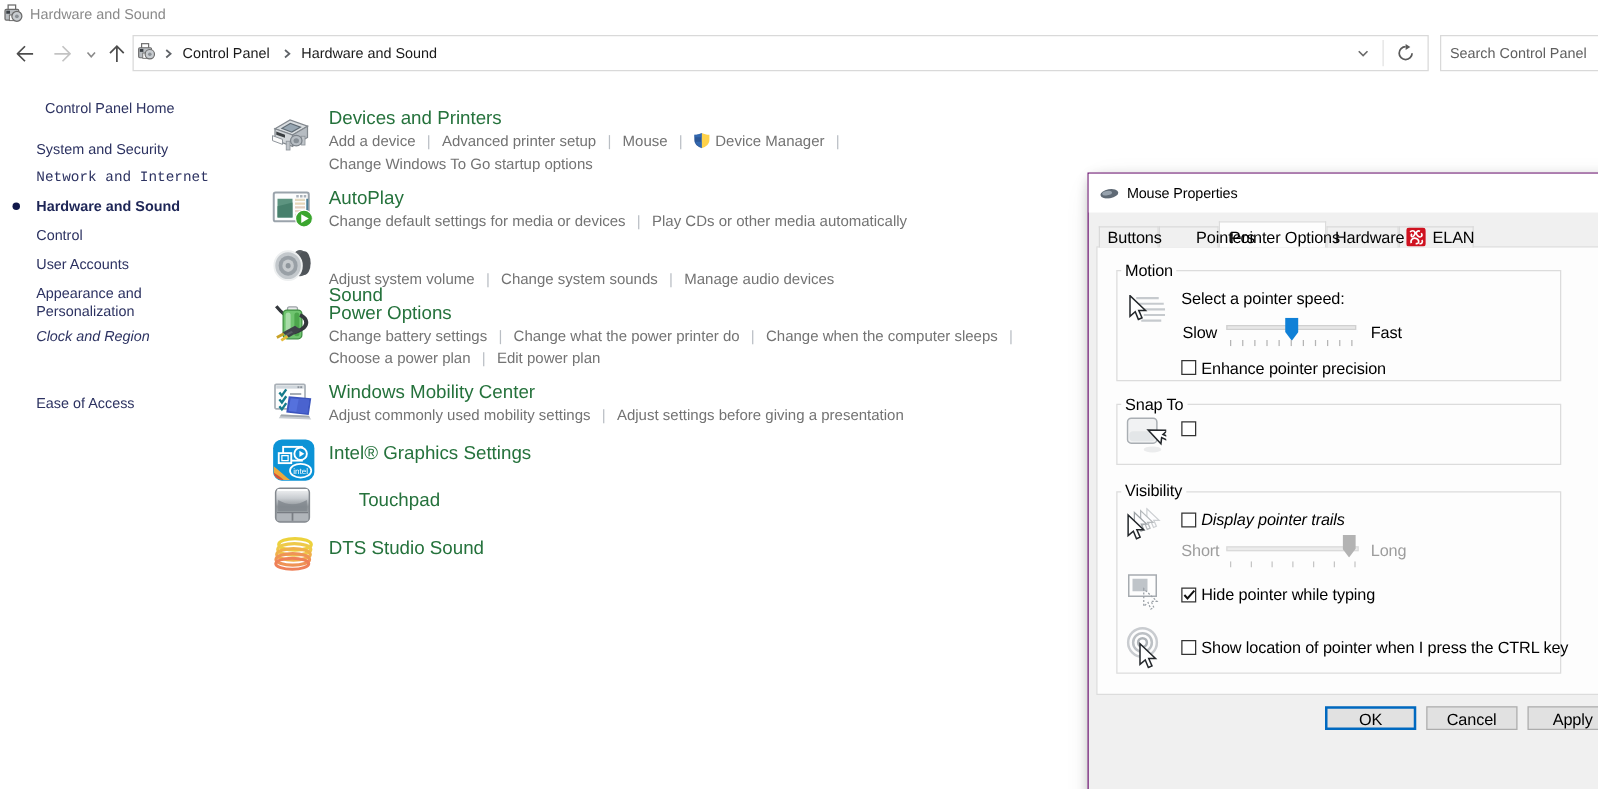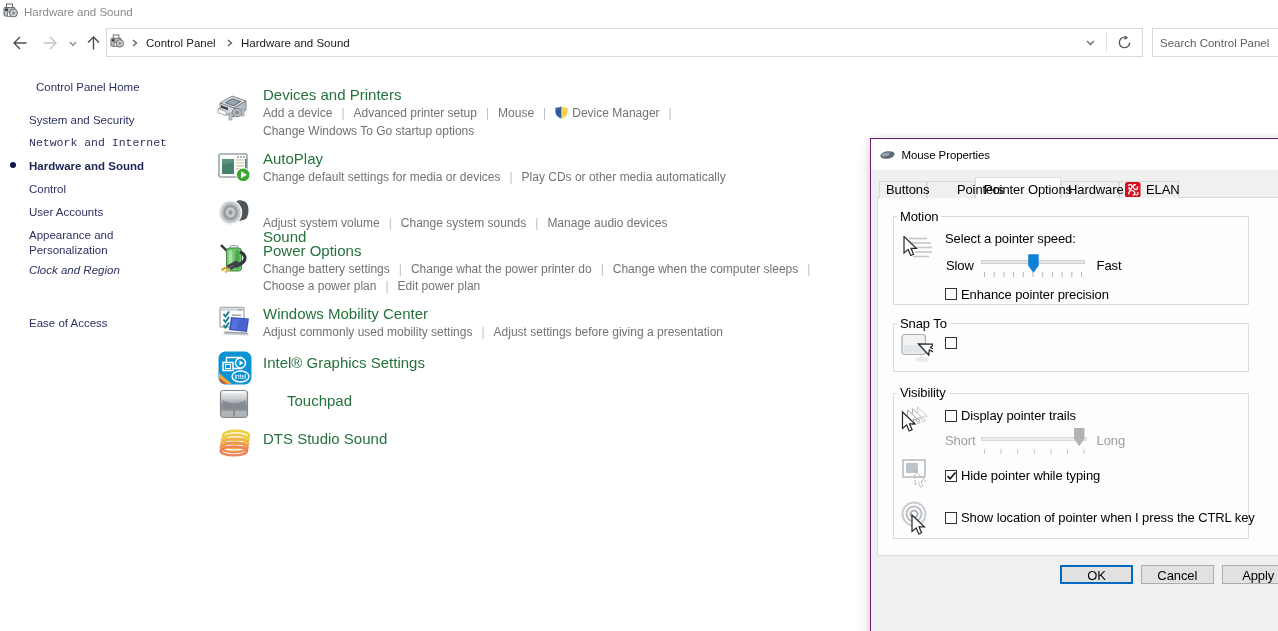--- a/index.html
+++ b/index.html
@@ -297,21 +297,21 @@
   <div class="abs d" style="left:26px;top:247px;background:#fdfdfd;padding:0 3px;">Visibility</div>
   <svg class="abs" style="left:30px;top:267px;" width="32" height="30" viewBox="0 0 32 30">
     <g fill="#fdfdfe">
       <path d="M16.5 1 L16.5 14 L19.8 11.2 L21.8 16 L24.1 15 L22 10.3 L26.3 10.3 Z" stroke="#cdd0d3" stroke-width="1"></path>
       <path d="M11.5 2.5 L11.5 15.5 L14.8 12.7 L16.8 17.5 L19.1 16.5 L17 11.8 L21.3 11.8 Z" stroke="#b6babd" stroke-width="1"></path>
       <path d="M6.5 4 L6.5 17 L9.8 14.2 L11.8 19 L14.1 18 L12 13.3 L16.3 13.3 Z" stroke="#9da2a6" stroke-width="1"></path>
       <path d="M1.5 6 L1.5 22.5 L5.7 18.9 L8.2 25 L11.1 23.7 L8.5 17.8 L13.9 17.8 Z" fill="#fff" stroke="#23272b" stroke-width="1.2"></path>
     </g>
   </svg>
   <div class="abs" style="left:74px;top:271px;width:12px;height:12px;border:1px solid #333;background:#fff;"></div>
-  <div class="abs d" style="left:90px;top:270.2px;">Display pointer trails</div>
+  <div class="abs d" style="left:90px;top:270.2px;font-style:italic;">Display pointer trails</div>
   <div class="abs d" style="left:74px;top:294.5px;color:#9d9d9d;">Short</div>
   <div class="abs d" style="left:225.6px;top:294.5px;color:#9d9d9d;">Long</div>
   <div class="abs" style="left:109.6px;top:298.2px;width:106px;height:4px;background:#ececec;border:1px solid #dadada;"></div>
   <div class="abs" style="left:203px;top:288.6px;width:10.5px;height:18.5px;background:#b3b3b3;clip-path:polygon(0 0,100% 0,100% 62%,50% 100%,0 62%);"></div>
   <svg class="abs" style="left:112px;top:309.5px;" width="102" height="5" viewBox="0 0 102 5">
     <g stroke="#c5c5c5" stroke-width="1">
       <line x1="1.5" y1="0" x2="1.5" y2="5"></line>
         <line x1="18.1" y1="0" x2="18.1" y2="5"></line>
         <line x1="34.7" y1="0" x2="34.7" y2="5"></line>
         <line x1="51.3" y1="0" x2="51.3" y2="5"></line>

